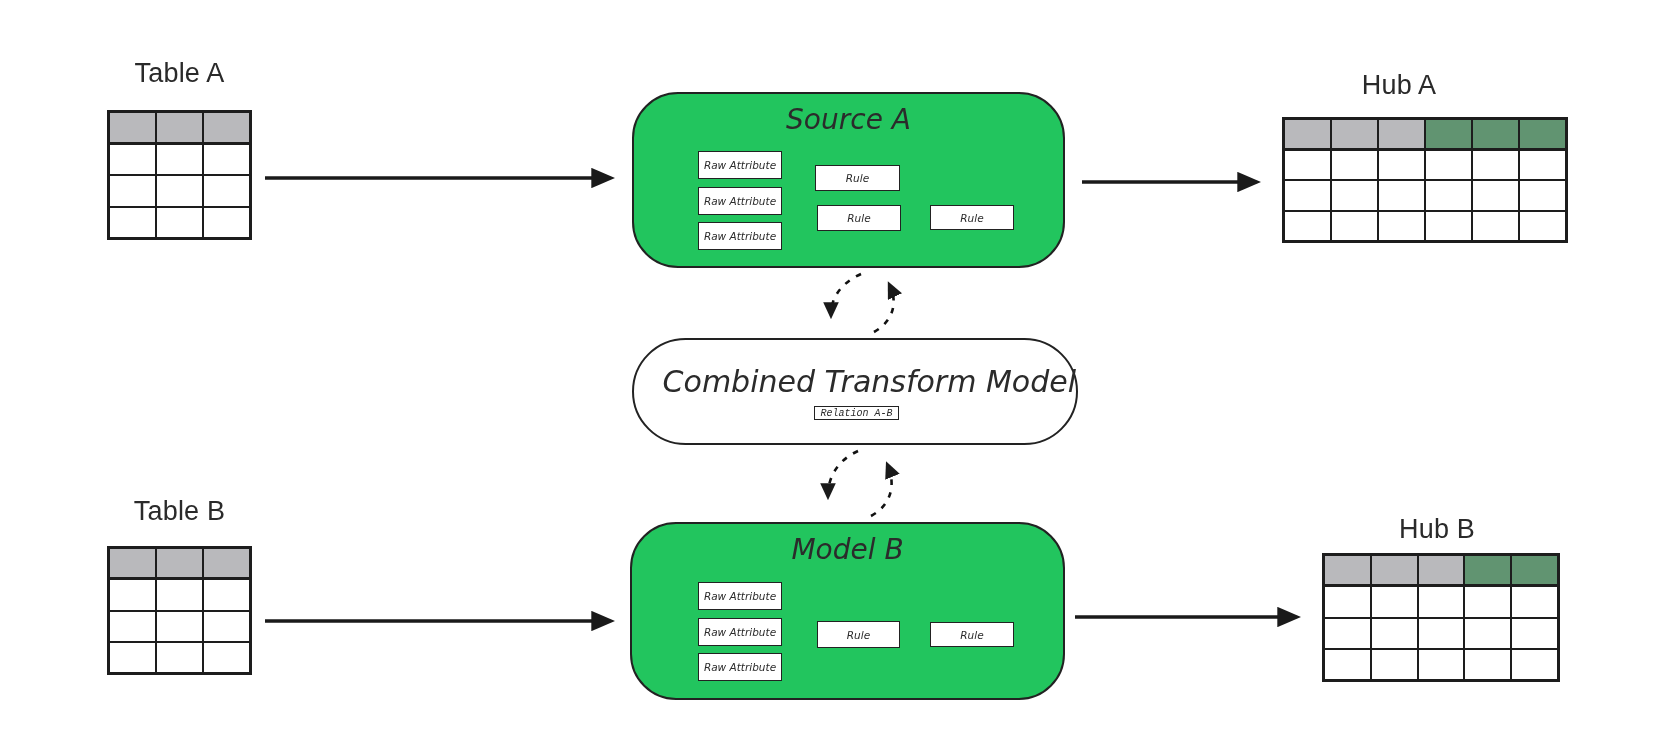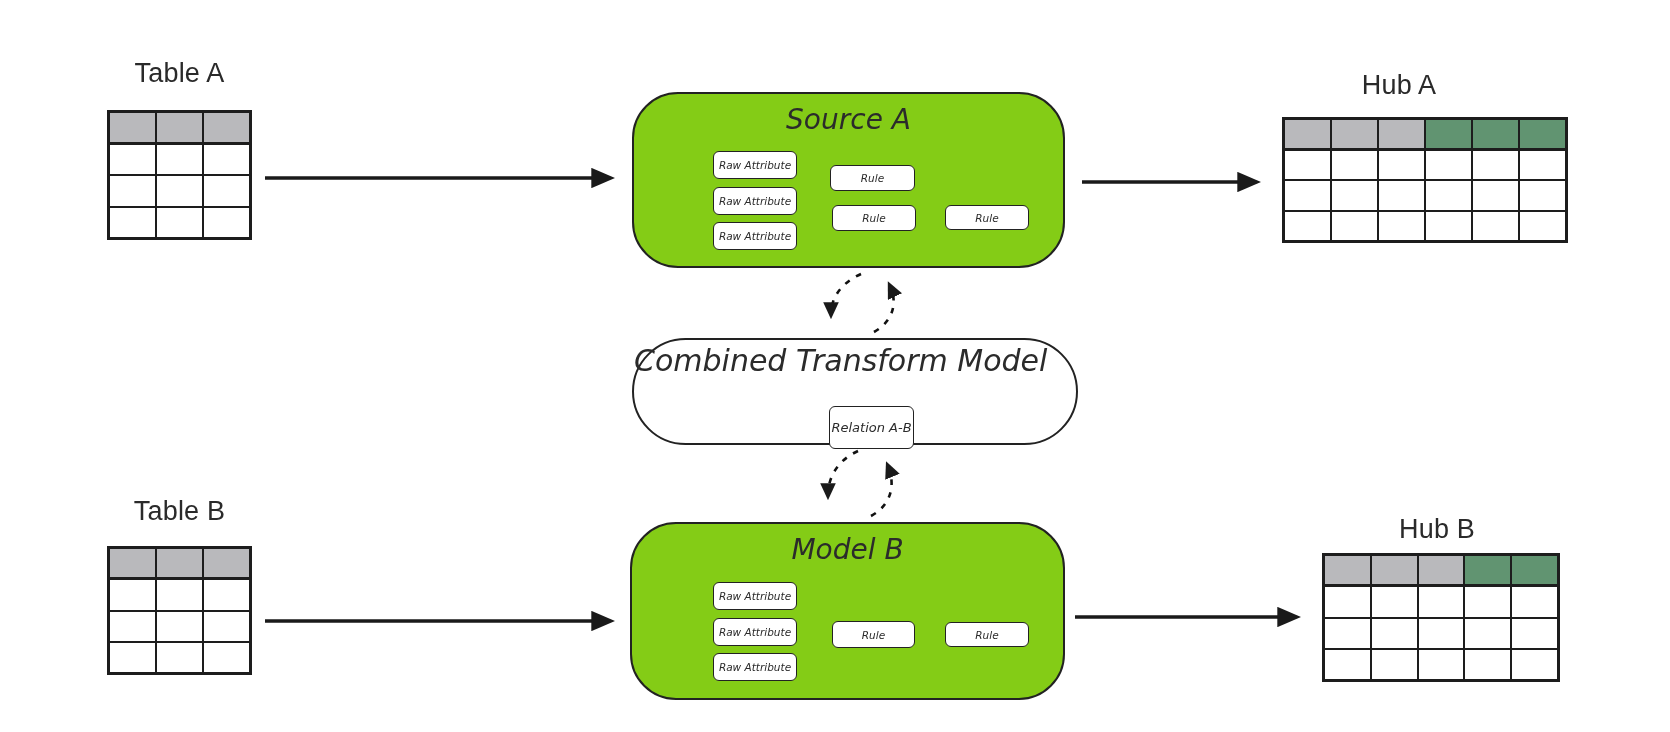--- a/index.html
+++ b/index.html
@@ -33,51 +33,50 @@
     font-size:27px;
     color:#2a2a2a;
     letter-spacing:0.2px;
   }
 
   
   .srcbox{
     position:absolute;
     border:2.2px solid #222222;
     border-radius:46px;
-    background:#84cc16;
+    background:#22c55e;
     box-sizing:border-box;
   }
   .ctmbox{
     position:absolute;
     border:2.2px solid #222222;
     border-radius:54px;
     background:#ffffff;
     box-sizing:border-box;
   }
   .hand{font-family:"DejaVu Sans", sans-serif;font-style:italic;color:#2b2b2b;}
   .src-title{
     text-align:center;
     margin-top:9px;
     font-size:28px;
   }
   .ctm-title{
-    text-align:left;
-    margin-top:3px;
+    text-align:right;
+    margin-top:24px;
     font-size:30px;
   }
   .pill{
     position:absolute;
     border:1.8px solid #222222;
-    border-radius:6px;
+    border-radius:0;
     background:#ffffff;
     display:flex;align-items:center;justify-content:center;
     font-size:10.5px;
     box-sizing:border-box;
     white-space:nowrap;
-    margin-left:15px;
   }
 </style>
 </head>
 <body>
 
 <div class="canvas">
 
   <svg class="overlay" viewBox="0 0 1670 732">
     <defs>
       <marker id="mBig" markerWidth="7" markerHeight="6" refX="5.5" refY="3" orient="auto" markerUnits="strokeWidth">
@@ -203,21 +202,21 @@
     <div class="pill hand" style="left:64px;top:57px;width:84px;height:28px;">Raw Attribute</div>
     <div class="pill hand" style="left:64px;top:93px;width:84px;height:28px;">Raw Attribute</div>
     <div class="pill hand" style="left:64px;top:128px;width:84px;height:28px;">Raw Attribute</div>
     <div class="pill hand" style="left:181px;top:71px;width:85px;height:26px;">Rule</div>
     <div class="pill hand" style="left:183px;top:111px;width:84px;height:26px;">Rule</div>
     <div class="pill hand" style="left:296px;top:111px;width:84px;height:25px;">Rule</div>
   </div>
 
   <div class="ctmbox" style="left:632px;top:338px;width:446px;height:107px;">
     <div class="ctm-title hand">Combined Transform Model</div>
-    <div class="pill hand" style="left:180px;top:66px;width:85px;height:43px;font-size:13px;">Relation A-B</div>
+    <div class="pill hand" style="left:180px;top:66px;width:85px;height:14px;font-size:10px;font-family:Liberation Mono, monospace;">Relation A-B</div>
   </div>
 
   <div class="srcbox" style="left:630px;top:522px;width:435px;height:178px;">
     <div class="src-title hand">Model B</div>
     <div class="pill hand" style="left:66px;top:58px;width:84px;height:28px;">Raw Attribute</div>
     <div class="pill hand" style="left:66px;top:94px;width:84px;height:28px;">Raw Attribute</div>
     <div class="pill hand" style="left:66px;top:129px;width:84px;height:28px;">Raw Attribute</div>
     <div class="pill hand" style="left:185px;top:97px;width:83px;height:27px;">Rule</div>
     <div class="pill hand" style="left:298px;top:98px;width:84px;height:25px;">Rule</div>
   </div>

